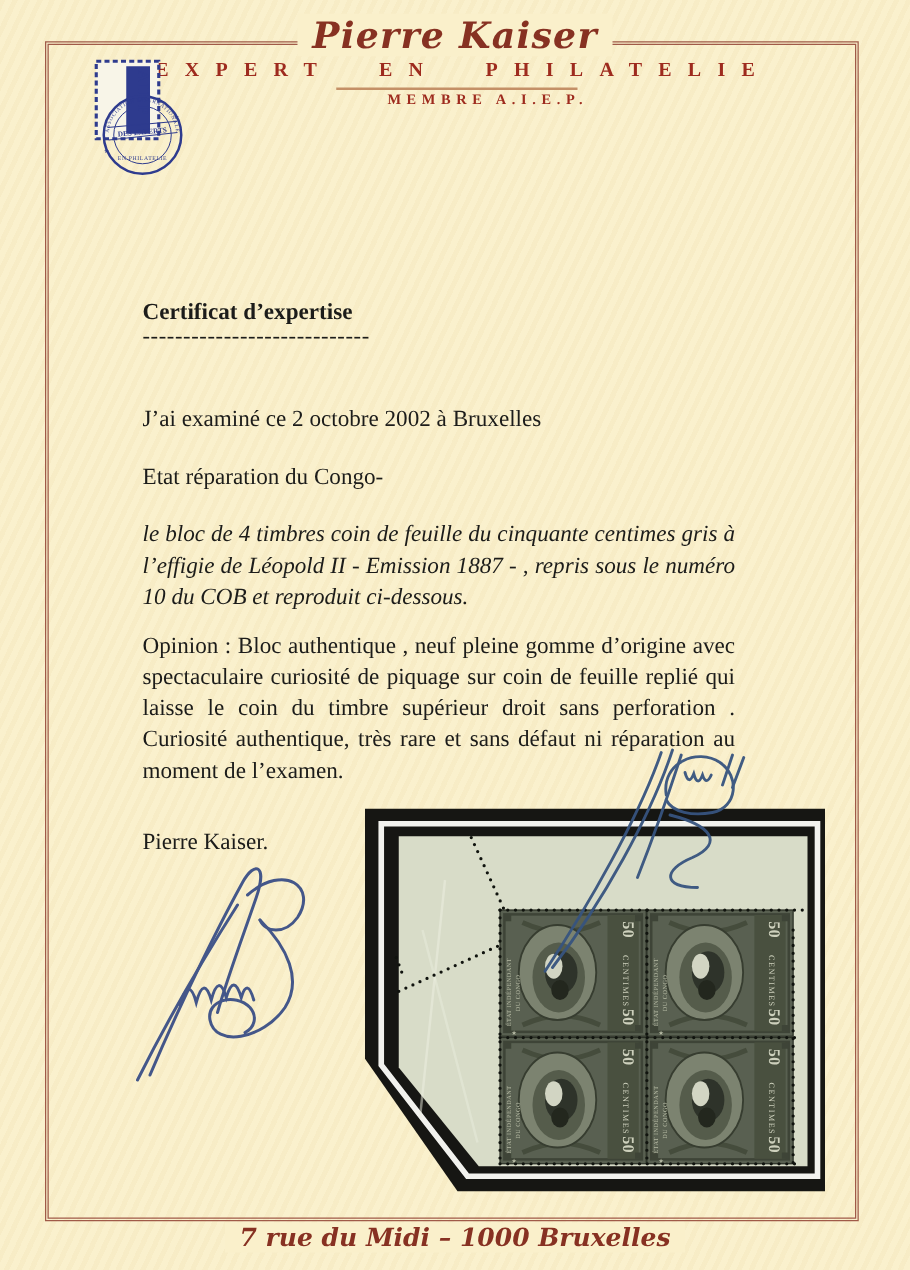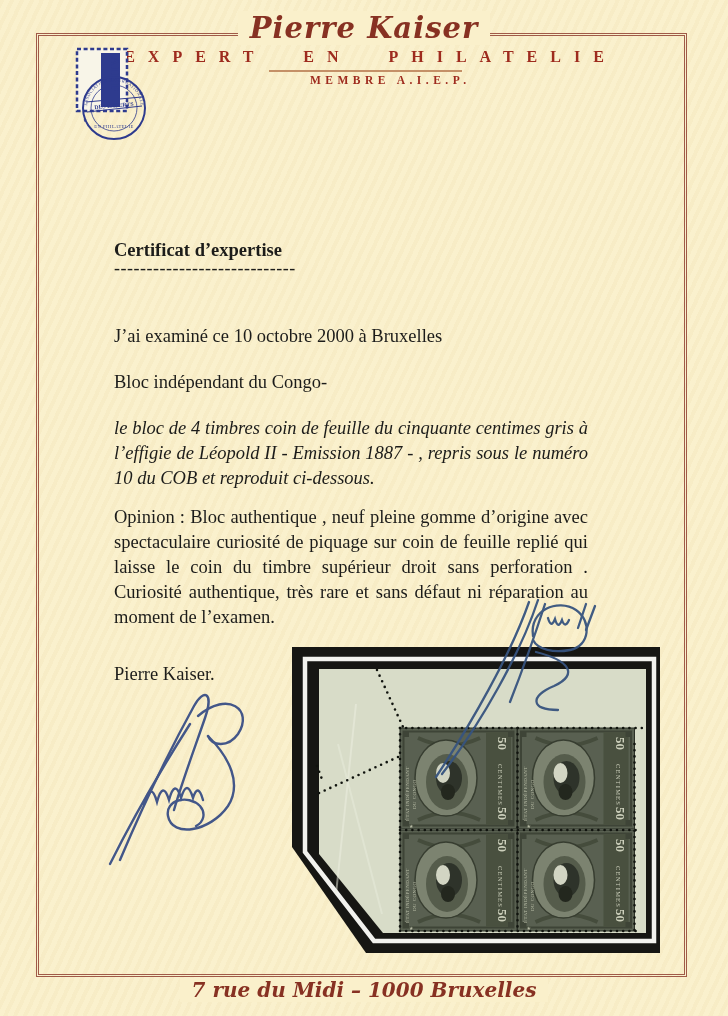--- a/index.html
+++ b/index.html
@@ -79,22 +79,22 @@
     <path d="M 17 70 L 72 64" stroke="#2e3b8e" stroke-width="1"></path>
     <text x="44" y="65.5" font-size="5.8" font-weight="bold" fill="#2e3b8e" text-anchor="middle" transform="rotate(-5 44 65)">DES EXPERTS</text>
     <text x="44" y="86" font-size="4.6" fill="#2e3b8e" text-anchor="middle" letter-spacing="0.5">EN PHILATELIE</text>
     <text x="13" y="80" font-size="5" fill="#2e3b8e">★</text>
     <text x="69" y="53" font-size="5" fill="#2e3b8e">★</text>
   </svg>
 
   <div class="body-text">
     <div class="bt-title">Certificat d’expertise</div>
     <div class="bt-dashes">----------------------------</div>
-    <div class="bt-date">J’ai examiné ce 10 octobre 2000 à Bruxelles</div>
-    <div class="bt-subject">Bloc indépendant du Congo-</div>
+    <div class="bt-date">J’ai examiné ce 2 octobre 2002 à Bruxelles</div>
+    <div class="bt-subject">Etat réparation du Congo-</div>
     <div class="bt-desc">le bloc de 4 timbres coin de feuille du cinquante centimes gris à l’effigie de Léopold II - Emission 1887 - , repris sous le numéro 10 du COB et reproduit ci-dessous.</div>
     <div class="bt-opinion">Opinion : Bloc authentique , neuf pleine gomme d’origine avec spectaculaire curiosité de piquage sur coin de feuille replié qui laisse le coin du timbre supérieur droit sans perforation . Curiosité authentique, très rare et  sans défaut ni réparation au moment de l’examen.</div>
     <div class="bt-signer">Pierre Kaiser.</div>
   </div>
 
   <svg class="leftsig-svg" width="165" height="190" viewBox="0 0 165 190">
     <g fill="none" stroke="#3a4f86" stroke-width="2.4" stroke-linecap="round" opacity="0.95">
       <path d="M 14 184 C 36 132, 66 70, 88 30 C 98 12, 108 16, 99 42 C 88 74, 76 106, 68 134"></path>
       <path d="M 4 188 C 28 140, 56 92, 84 48"></path>
       <path d="M 38 128 q 7 -24 13 -2 q 6 -22 12 -2 q 6 -22 12 -2 q 6 -20 12 0 q 5 -16 10 2"></path>

